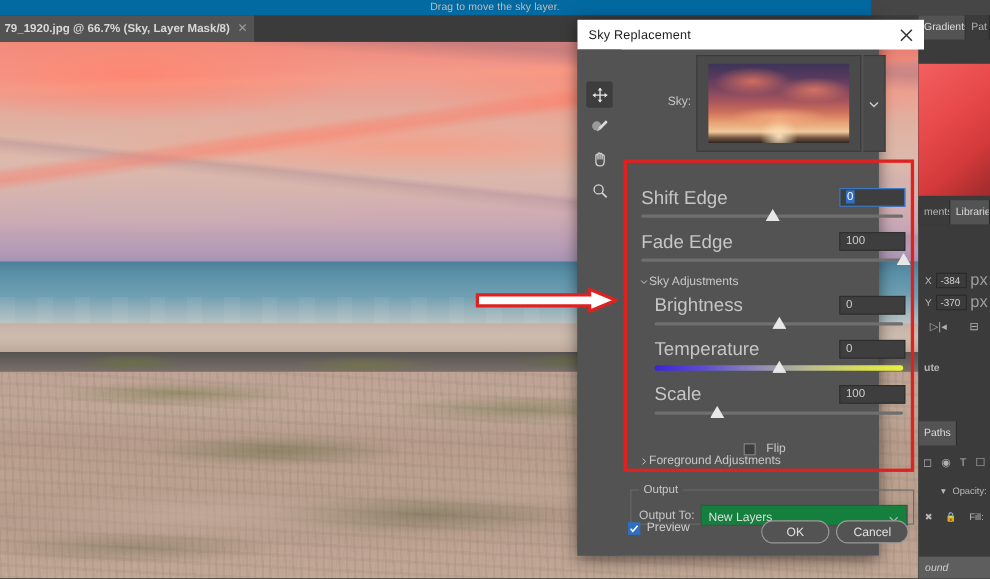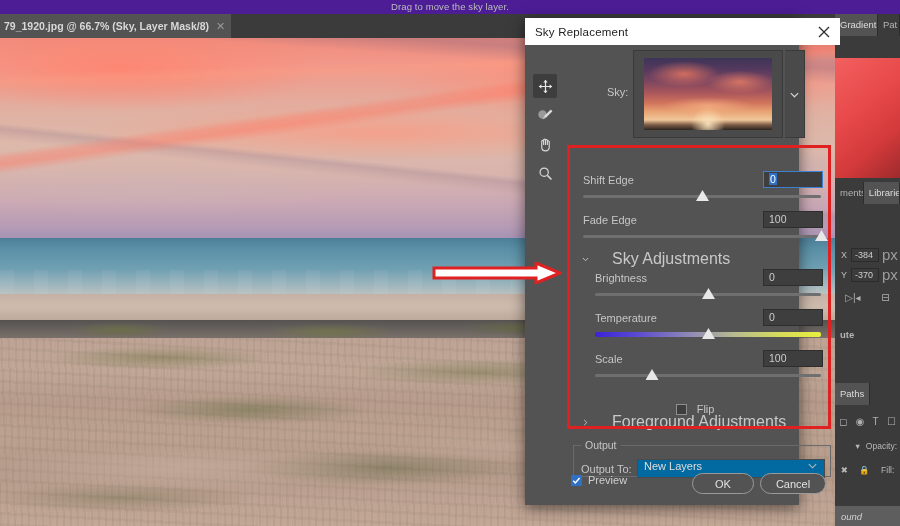--- a/index.html
+++ b/index.html
@@ -9,22 +9,22 @@
     font-family:"Liberation Sans","DejaVu Sans",sans-serif;
     font-size:11px;color:#c8c8c8;
     -webkit-font-smoothing:antialiased;
   }
 
   
   #ps-root{position:absolute;inset:0;background:#464646;}
 
   
   #status-strip{
-    position:absolute;left:0;top:0;width:900px;height:14px;
-    background:#4c1d95;
+    position:absolute;left:0;top:0;width:792px;height:14px;
+    background:#0369a1;
   }
   #status-text{
     position:absolute;left:0;top:0;width:900px;height:14px;
     text-align:center;font-size:9.5px;color:#bdbdbd;line-height:14px;
     letter-spacing:.1px;
   }
 
   
   #tabbar{
     position:absolute;left:0;top:14px;width:900px;height:24px;
@@ -223,21 +223,21 @@
   #red-arrow{
     position:absolute;left:432px;top:262px;width:130px;height:22px;z-index:40;
   }
 
   
   #sliders{
     position:absolute;left:48px;top:127px;width:258px;height:292px;
   }
   .ctl{position:absolute;left:0;width:258px;}
   .ctl-label{
-    position:absolute;left:10px;top:0;font-size:11px;color:#c6c6c6;
+    position:absolute;left:10px;top:0;font-size:17px;color:#c6c6c6;
     line-height:14px;
   }
   .ctl-label.ind{left:22px;}
   .num{
     position:absolute;right:8px;top:-2px;width:60px;height:17px;
     background:#3e3e3e;border:1px solid #2e2e2e;box-sizing:border-box;
     color:#cdcdcd;font-size:10.5px;line-height:15px;padding-left:5px;
   }
   .num.focused{border:1px solid #3f7fd0;}
   .num.focused .sel{background:#2f6fc4;color:#fff;padding:0 1px;}
@@ -251,22 +251,22 @@
     background:linear-gradient(90deg,#3b23d6 0%,#5a49d2 18%,#8f8ab6 42%,#b9bb8e 62%,#d6dc5a 82%,#e9f03e 100%);
   }
   .thumb{
     position:absolute;top:-5px;width:13px;height:11px;margin-left:-6px;
     background:#e8e8e8;
     clip-path:polygon(50% 0%, 100% 100%, 0% 100%);
   }
   .thumb.g{top:-4px;}
 
   .section-head{
-    position:absolute;left:8px;font-size:16px;color:#c8c8c8;
-    display:flex;align-items:center;gap:22px;
+    position:absolute;left:8px;font-size:11px;color:#c8c8c8;
+    display:flex;align-items:center;gap:0;
   }
   .chev{display:inline-block;width:9px;height:9px;position:relative;}
 
   .cb{
     width:11px;height:11px;background:#3e3e3e;border:1px solid #8e8e8e;
     box-sizing:border-box;display:inline-block;vertical-align:middle;
     position:relative;
   }
   .cb.on{background:#2f6fc4;border-color:#2f6fc4;}
 
@@ -275,22 +275,22 @@
     position:absolute;left:48px;top:427px;width:258px;height:32px;
     border:1px solid #6a6a6a;box-sizing:border-box;
   }
   #output-legend{
     position:absolute;left:56px;top:427px;background:#535353;
     padding:0 4px;font-size:10.5px;color:#c6c6c6;transform:translateY(-50%);
   }
   #out-label{position:absolute;left:56px;top:445px;font-size:11px;color:#c6c6c6;}
   #out-select{
     position:absolute;left:112px;top:441px;width:188px;height:19px;
-    background:#0369a1;border:1px solid #4a4a4a;box-sizing:border-box;
-    display:flex;align-items:flex-start;padding:0 6px;
+    background:#15803d;border:1px solid #4a4a4a;box-sizing:border-box;
+    display:flex;align-items:flex-end;padding:0 6px;
     font-size:11px;color:#dedede;
   }
   #out-select-chev{margin-left:auto;}
 
   
   #preview-wrap{
     position:absolute;left:571px;top:474px;display:flex;align-items:center;gap:6px;
     font-size:11px;color:#cfcfcf;z-index:20;
   }
   .btn{

